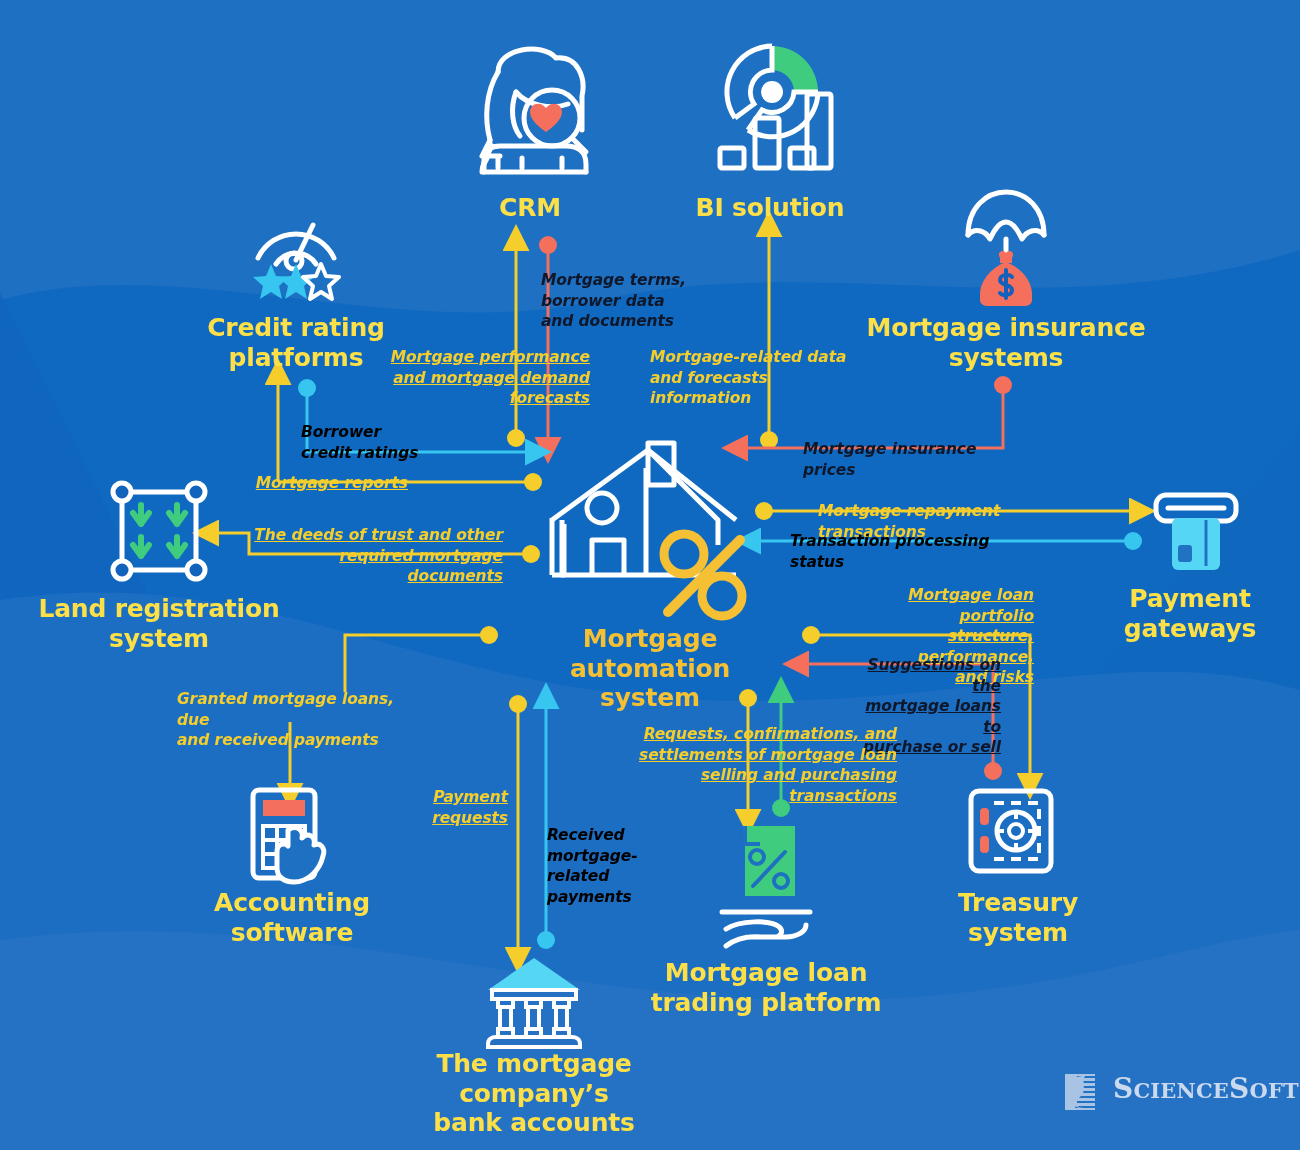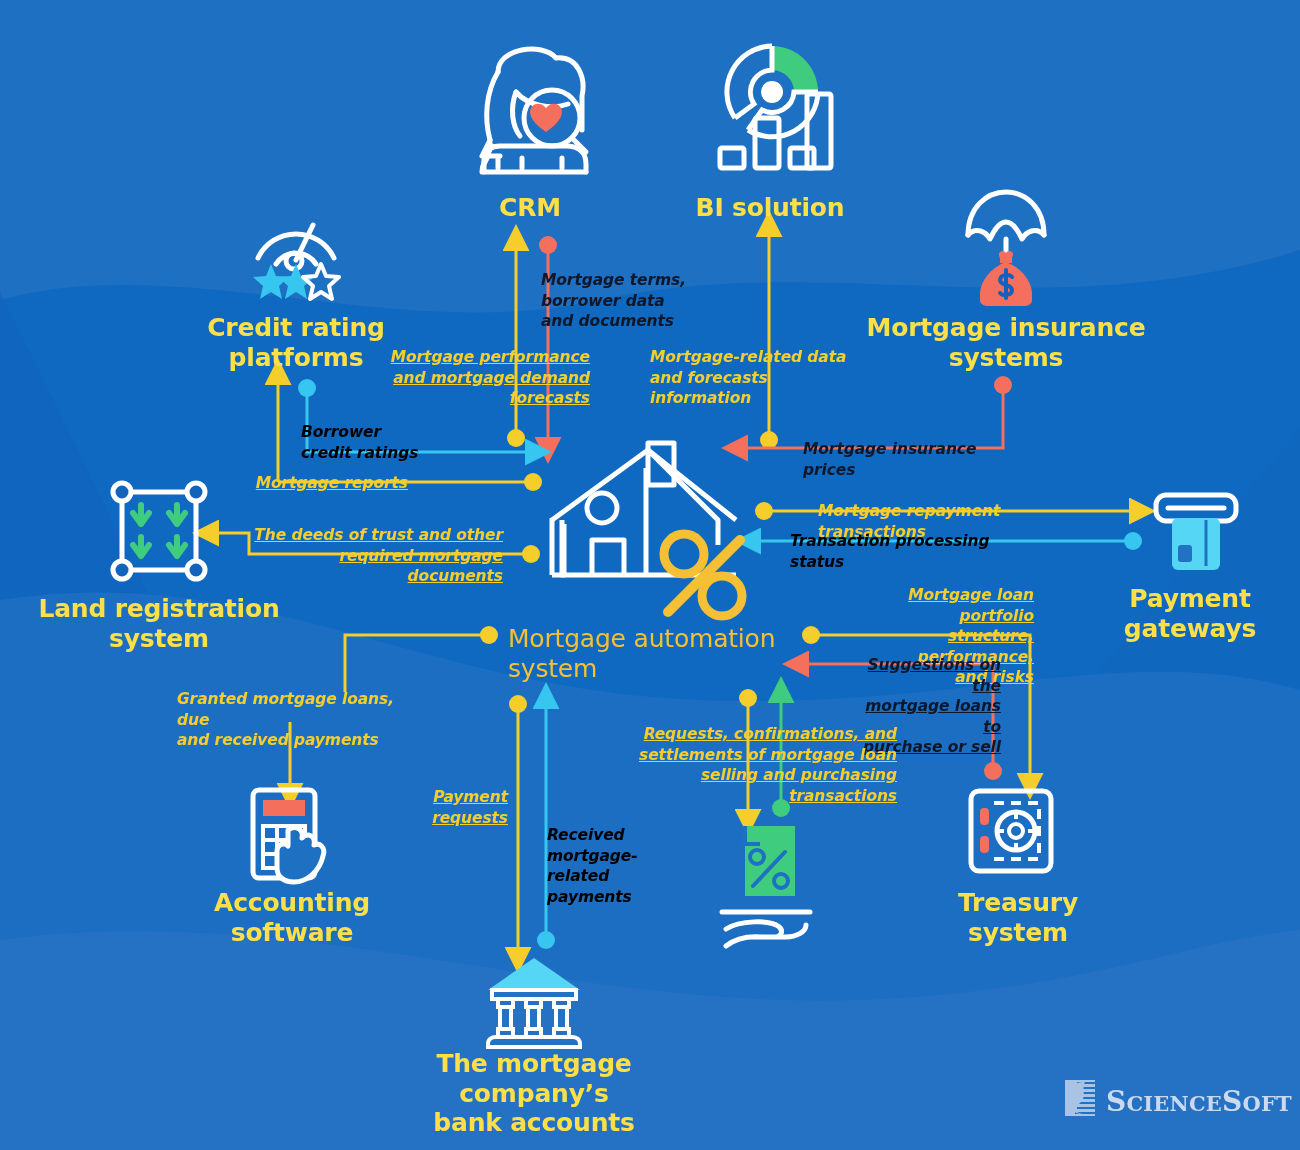--- a/index.html
+++ b/index.html
@@ -15,36 +15,36 @@
   .icons { z-index:3; }
 
   .node-label {
     position:absolute; z-index:5; color:#fde047;
     font-weight:bold; font-size:25px; line-height:1.18;
     text-align:center; letter-spacing:-0.2px;
     font-family:"DejaVu Sans", sans-serif;
   }
   .hub-label {
     position:absolute; z-index:5; color:#F5C033;
-    font-weight:normal; font-size:25px; line-height:1.18;
-    letter-spacing:-0.2px;
+    font-weight:bold; font-size:25px; line-height:1.18;
+    text-align:center; letter-spacing:-0.2px;
   }
   .flow {
     position:absolute; z-index:4;
     font-style:italic; font-weight:bold; font-size:15.5px;
     line-height:1.33; letter-spacing:-0.1px;
   }
   .f-yel { color:#F5CE2B; }
   .f-cya { color:#000000; }
   .f-red { color:#0f172a; }
   .ta-r { text-align:right;text-decoration:underline; }
   .ta-l { text-align:left; }
 
   #logo { position:absolute; z-index:6; left:1063px; top:1072px;
-          display:flex; align-items:flex-end; gap:9px;margin-top:6px; }
+          display:flex; align-items:flex-start; gap:16px; }
   #logo .mark { width:34px; height:40px; }
   #logo .wordmark { color:#CBD9EE; font-size:28px; font-weight:bold;
                     letter-spacing:0.2px; font-family:"DejaVu Serif", serif; }
   #logo .wordmark .sm { font-size:21px; }
 </style>
 </head>
 <body>
 
 <div id="stage">
 
@@ -362,20 +362,24 @@
   <div class="node-label" style="left:912px; top:888px; width:212px;">
     <div>Treasury</div>
     <div>system</div>
   </div>
 
   <div class="node-label" style="left:358px; top:1049px; width:352px;">
     <div>The mortgage company’s</div>
     <div>bank accounts</div>
   </div>
 
+  <div class="node-label" style="left:638px; top:958px; width:256px;">
+    <div>Mortgage loan</div>
+    <div>trading platform</div>
+  </div>
 
   <div class="hub-label" style="left:508px; top:624px; width:284px;">
     <div>Mortgage automation</div>
     <div>system</div>
   </div>
 
   <div class="flow f-red ta-l" style="left:541px; top:270px; width:190px;">
     <div>Mortgage terms,</div>
     <div>borrower data</div>
     <div>and documents</div>

